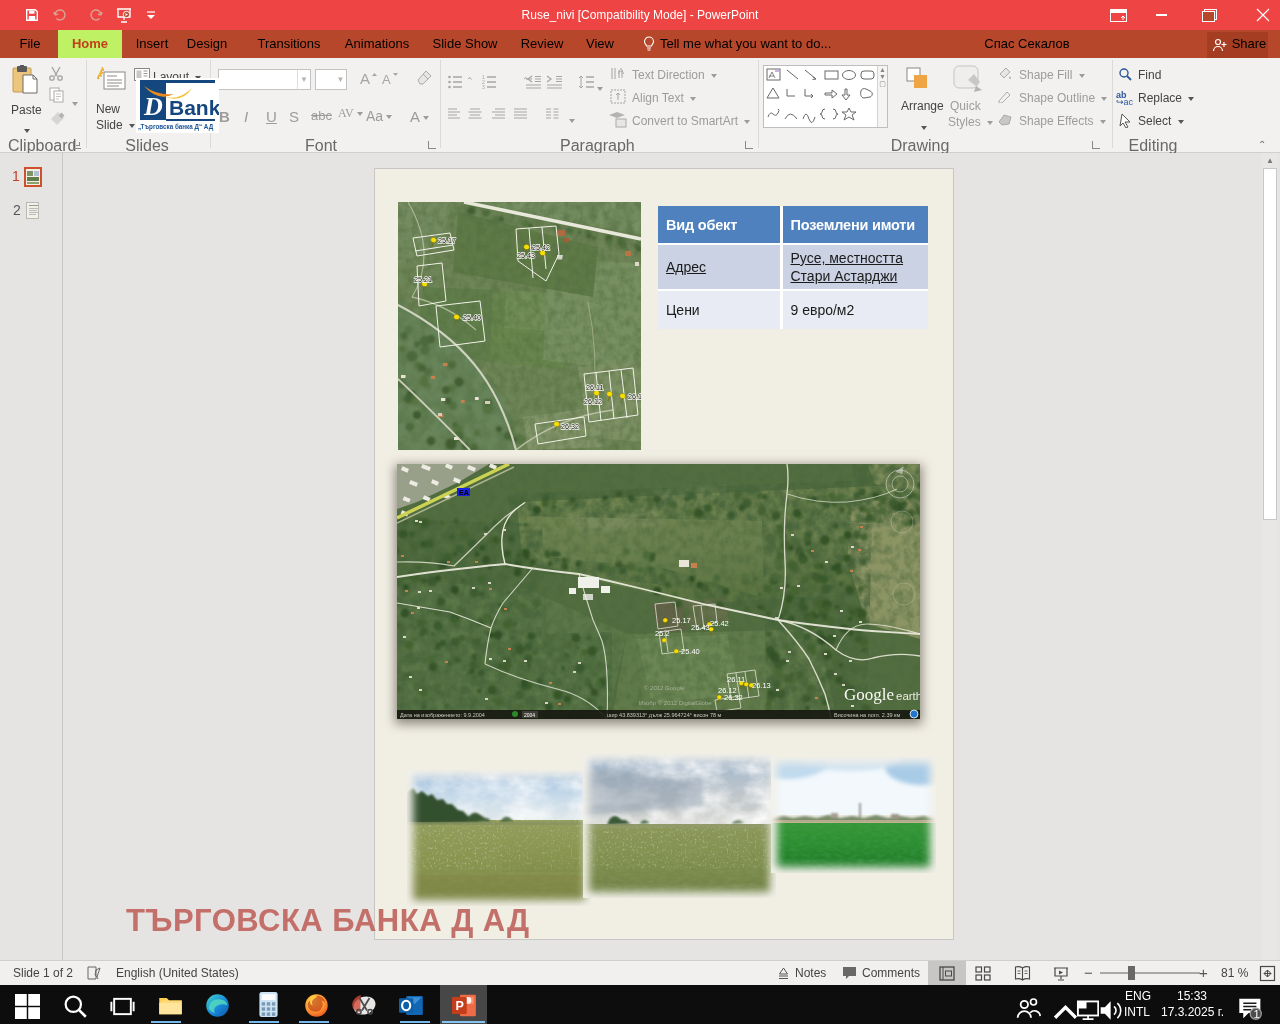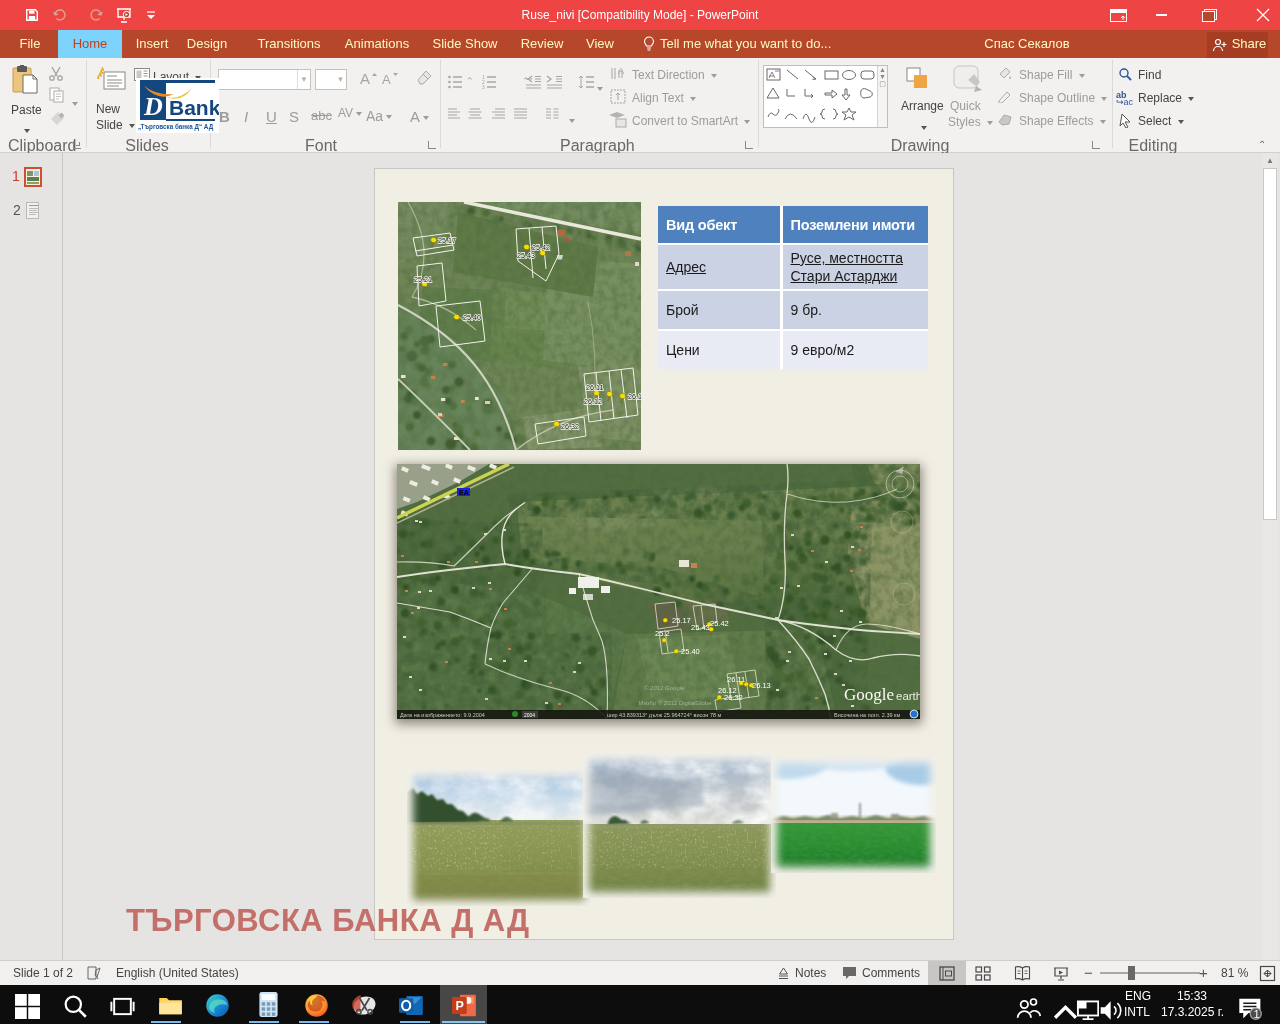--- a/index.html
+++ b/index.html
@@ -7,22 +7,22 @@
 body { font-family:"Liberation Sans", sans-serif; }
 #root { position:relative; width:1280px; height:1024px; background:#E6E4E3; }
 .abs { position:absolute; }
 
 
 #titlebar { position:absolute; left:0; top:0; width:1280px; height:30px; background:#ef4444; }
 #titletext { position:absolute; left:0; top:8px; width:1280px; text-align:center; color:#fff; font-size:12px; }
 .qat { position:absolute; top:6px; color:#fff; font-size:14px; }
 
 #tabrow { position:absolute; left:0; top:30px; width:1280px; height:28px; background:#B7472A; }
-.tab { position:absolute; top:0; height:28px; line-height:28px; color:#fef9c3; font-size:13px; text-align:center; }
-#tab-home { background:#7dd3fc; color:#C43E1C; }
+.tab { position:absolute; top:0; height:28px; line-height:28px; color:#000000; font-size:13px; text-align:center; }
+#tab-home { background:#bef264; color:#C43E1C;font-weight:bold; }
 
 #ribbon { position:absolute; left:0; top:58px; width:1280px; height:95px; background:#F2F1EF; border-bottom:1px solid #D2D0CE; }
 .grplabel { position:absolute; top:79px; font-size:16px; color:#6A6866; text-align:center; }
 .gdiv { position:absolute; top:2px; width:1px; height:88px; background:#DCDAD8; }
 .launcher { position:absolute; top:83px; width:8px; height:8px; border-left:1px solid #8A8886; border-bottom:1px solid #8A8886; }
 .ricon { position:absolute; color:#9A9896; }
 .rtext { position:absolute; font-size:12px; color:#9E9C9A; white-space:nowrap; }
 .rtext.en { color:#444; }
 .darr { display:inline-block; width:0; height:0; border-left:3px solid transparent; border-right:3px solid transparent; border-top:4px solid #9E9C9A; vertical-align:middle; margin-left:3px; }
 .darr.en { border-top-color:#555; }
@@ -178,21 +178,21 @@
       </svg>
   <svg class="ricon" style="left:416px; top:10px;" width="18" height="18" viewBox="0 0 18 18">
         <path d="M2 12 L10 3 l5 5 -8 8 h-3 z" fill="#E8E6E4" stroke="#ACAAA8"></path>
         <path d="M7 6 l5 5" stroke="#ACAAA8"></path>
       </svg>
   <div class="rtext" style="left:219px; top:50px; font-size:15px;"><b>B</b></div>
   <div class="rtext" style="left:244px; top:50px; font-size:15px;"><i>I</i></div>
   <div class="rtext" style="left:266px; top:50px; font-size:15px;"><u>U</u></div>
   <div class="rtext" style="left:289px; top:50px; font-size:15px;">S</div>
   <div class="rtext" style="left:311px; top:50px; font-size:13px;"><s>abc</s></div>
-  <div class="rtext" style="left:338px; top:48px; font-size:12px;">AV<span class="darr"></span></div>
+  <div class="rtext" style="left:338px; top:48px; font-size:12px;font-family:Liberation Serif, serif;">AV<span class="darr"></span></div>
   <div class="rtext" style="left:366px; top:50px; font-size:14px;">Aa<span class="darr"></span></div>
   <div class="rtext" style="left:410px; top:50px; font-size:15px;">A<span class="darr"></span></div>
   <div class="grplabel" style="left:296px; width:50px;">Font</div>
   <div class="launcher" style="left:428px;"></div>
   <div class="gdiv" style="left:440px;"></div>
 
   <svg class="abs" style="left:448px; top:17px;" width="150" height="14" viewBox="0 0 150 14">
     <g stroke="#A8A6A4" stroke-width="1.3" fill="#A8A6A4">
       <circle cx="1.5" cy="2" r="1.3" stroke="none"></circle>
           <circle cx="1.5" cy="7" r="1.3" stroke="none"></circle>
@@ -571,24 +571,20 @@
 
     <table id="ptable" cellspacing="0">
       <tbody>
             <tr class="hd">
               <td style="width:123px; border-right:3px solid #fff;">Вид обект</td>
               <td>Поземлени имоти</td>
             </tr>
       <tr class="r1" style="height:46px; border-top:2px solid #fff;text-decoration:underline;">
               <td style="border-right:3px solid #fff;">Адрес</td>
               <td style="line-height:18px;">Русе, местността<br>Стари Астарджи</td>
-            </tr>
-      <tr class="r1" style="height:40px; border-top:2px solid #fff;">
-              <td style="border-right:3px solid #fff;">Брой</td>
-              <td>9 бр.</td>
             </tr>
       <tr class="r2" style="height:39px; border-top:2px solid #fff;">
               <td style="border-right:3px solid #fff;">Цени</td>
               <td>9 евро/м2</td>
             </tr>
     </tbody>
         </table>
 
     <div class="abs" style="left:22px; top:295px; width:523px; height:255px; box-shadow:0 3px 10px 2px rgba(60,55,45,0.55);">
     <svg width="523" height="255" viewBox="0 0 523 255">

